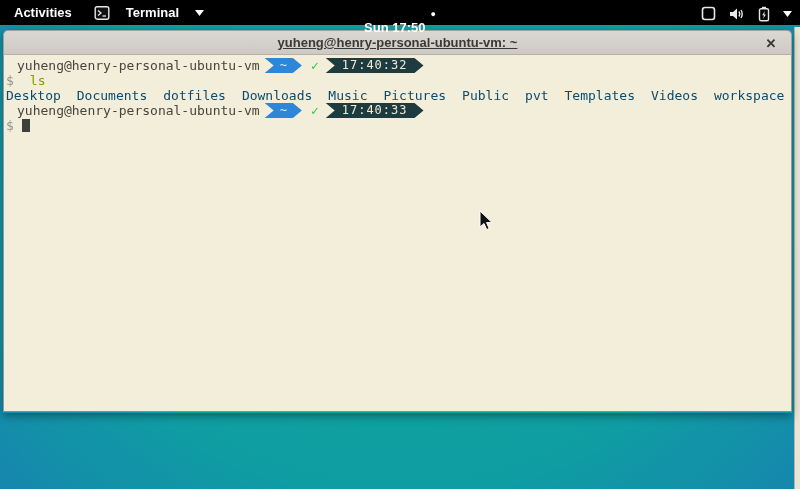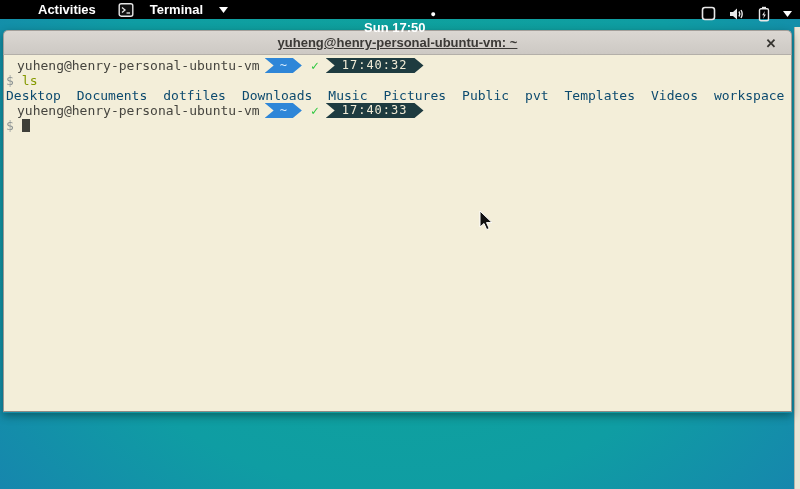--- a/index.html
+++ b/index.html
@@ -5,23 +5,23 @@
   * { margin:0; padding:0; box-sizing:border-box; }
   html,body { width:800px; height:489px; overflow:hidden; }
   .screen {
     position:relative; width:800px; height:489px;
     background: radial-gradient(ellipse 95% 130% at 50% 42%, #0ea796 0%, #0f9da3 45%, #1b77b4 85%, #1a6cae 100%);
     font-family:"Liberation Sans", sans-serif;
   }
 
   
   .topbar {
-    position:absolute; top:0; left:0; width:800px; height:19px;
+    position:absolute; top:0; left:0; width:800px; height:25px;
     background:#000; color:#fff; display:flex; align-items:center;
-    font-size:13px; font-weight:700; z-index:30;padding-left:24px;
+    font-size:13px; font-weight:700; z-index:30;
   }
   .topbar-left { display:flex; align-items:center; gap:18px; padding-left:10px; }
   .activities { padding:2px 4px; cursor:pointer; }
   .appmenu { display:flex; align-items:center; gap:16px; cursor:pointer; }
   .clock-wrap {
     position:absolute; left:0; right:0; top:0; height:27px;
     display:flex; align-items:center; justify-content:center; gap:5px; pointer-events:none;
   }
   .clock-wrap > * { pointer-events:auto;margin-top:28px; }
   .notif-dot { font-size:9px; line-height:1; margin-top:1px; }
@@ -64,21 +64,21 @@
     background:#2e86d8; color:#d6ebfd; margin-left:5px; padding:0 15px 0 15px;
     clip-path:polygon(0 0, calc(100% - 9px) 0, 100% 50%, calc(100% - 9px) 100%, 0 100%, 9px 50%);
   }
   .check { color:#2ec840; font-weight:700; margin:0 7px 0 9px; font-size:13px; }
   .seg-time {
     background:#1e3b40; color:#f2ecd7; padding:0 16px 0 16px; letter-spacing:1px;
     clip-path:polygon(0 0, calc(100% - 9px) 0, 100% 50%, calc(100% - 9px) 100%, 0 100%, 9px 50%);
   }
 
   .dollar { color:#8d9494; }
-  .cmd-text { color:#859900; margin-left:8px; }
+  .cmd-text { color:#859900; margin-left:16px; }
   .ls-line { color:#0c4a6e; }
   .ls-line span { margin-right:16px; }
   .cursor-block {
     display:inline-block; width:8px; height:13px; background:#3f3f39; margin-left:8px;
   }
 
   
   .right-strip {
     position:absolute; right:0; top:27px; width:6px; height:462px;
     background:#eae6d6; border-left:1px solid #b8b4a8; z-index:5;

